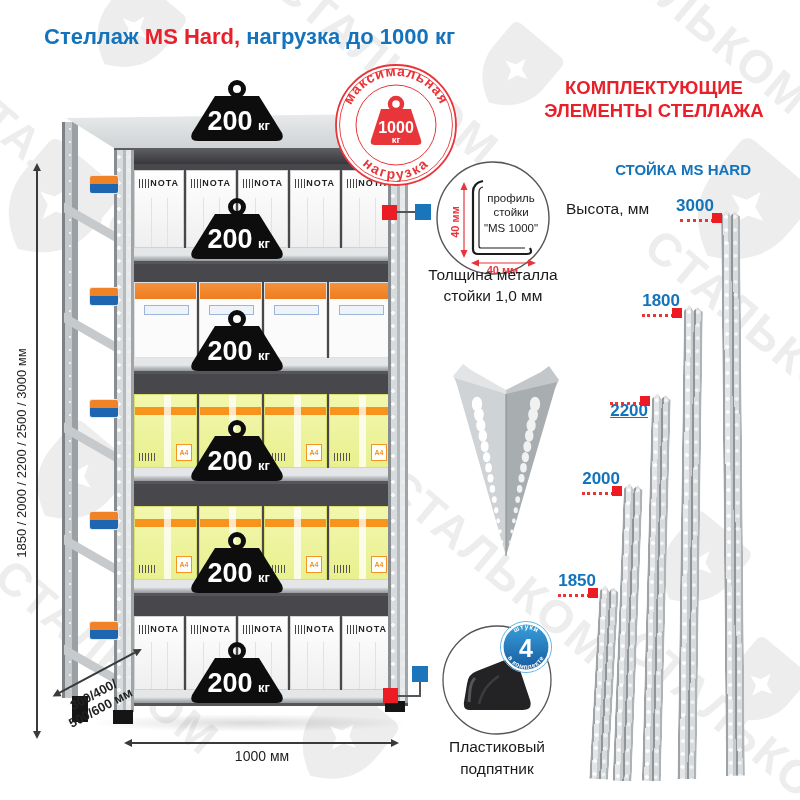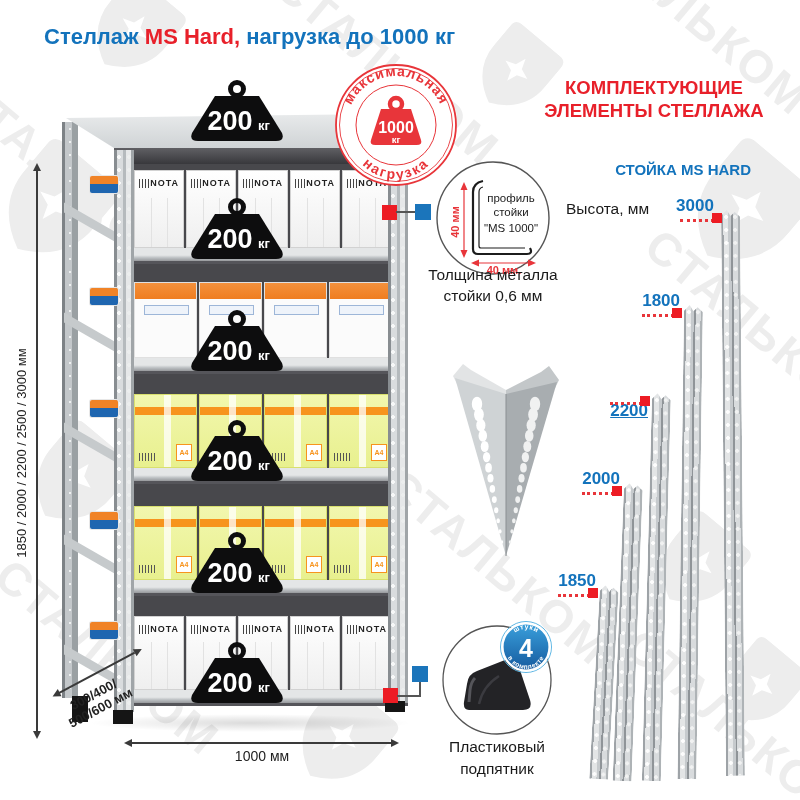--- a/index.html
+++ b/index.html
@@ -386,21 +386,21 @@
     <line x1="40" y1="103" x2="97" y2="103" stroke="#e8353a" stroke-width="1.2"></line>
     <path d="M36,103 l8,-3.5 v7 z" fill="#e8353a"></path>
       <path d="M101,103 l-8,-3.5 v7 z" fill="#e8353a"></path>
     <text x="69" y="114" text-anchor="middle" fill="#e8353a" font-size="11" font-weight="bold">40 мм.</text>
     <text x="76" y="42" text-anchor="middle" fill="#1c1c1c" font-size="11.5">профиль</text>
     <text x="76" y="56" text-anchor="middle" fill="#1c1c1c" font-size="11.5">стойки</text>
     <text x="76" y="72" text-anchor="middle" fill="#1c1c1c" font-size="11.5">"MS 1000"</text>
   </svg>
   <div class="caption" style="left:412px;top:264px;width:162px;line-height:21px;">
     <span>Толщина металла</span><br>
-    <span>стойки 0,6 мм</span>
+    <span>стойки 1,0 мм</span>
   </div>
 
   <svg id="persp" style="left:447px;top:356px;" width="118" height="208" viewBox="0 0 118 208">
     <polygon points="6,20 16,8 24,14 59,34 59,40 10,28" fill="#e2e4e5"></polygon>
     <polygon points="112,24 102,10 94,16 59,34 59,40 108,32" fill="#c3c7c9"></polygon>
     <polygon points="8,22 59,38 59,200" fill="#cfd3d5"></polygon>
     <polygon points="110,26 59,38 59,200" fill="#a8adb0"></polygon>
     <line x1="59" y1="38" x2="59" y2="200" stroke="#8a8f92" stroke-width="1"></line>
     <g id="persp-holes">
         <ellipse cx="30" cy="48" rx="5.2" ry="7.279999999999999" fill="#ffffff"></ellipse>

